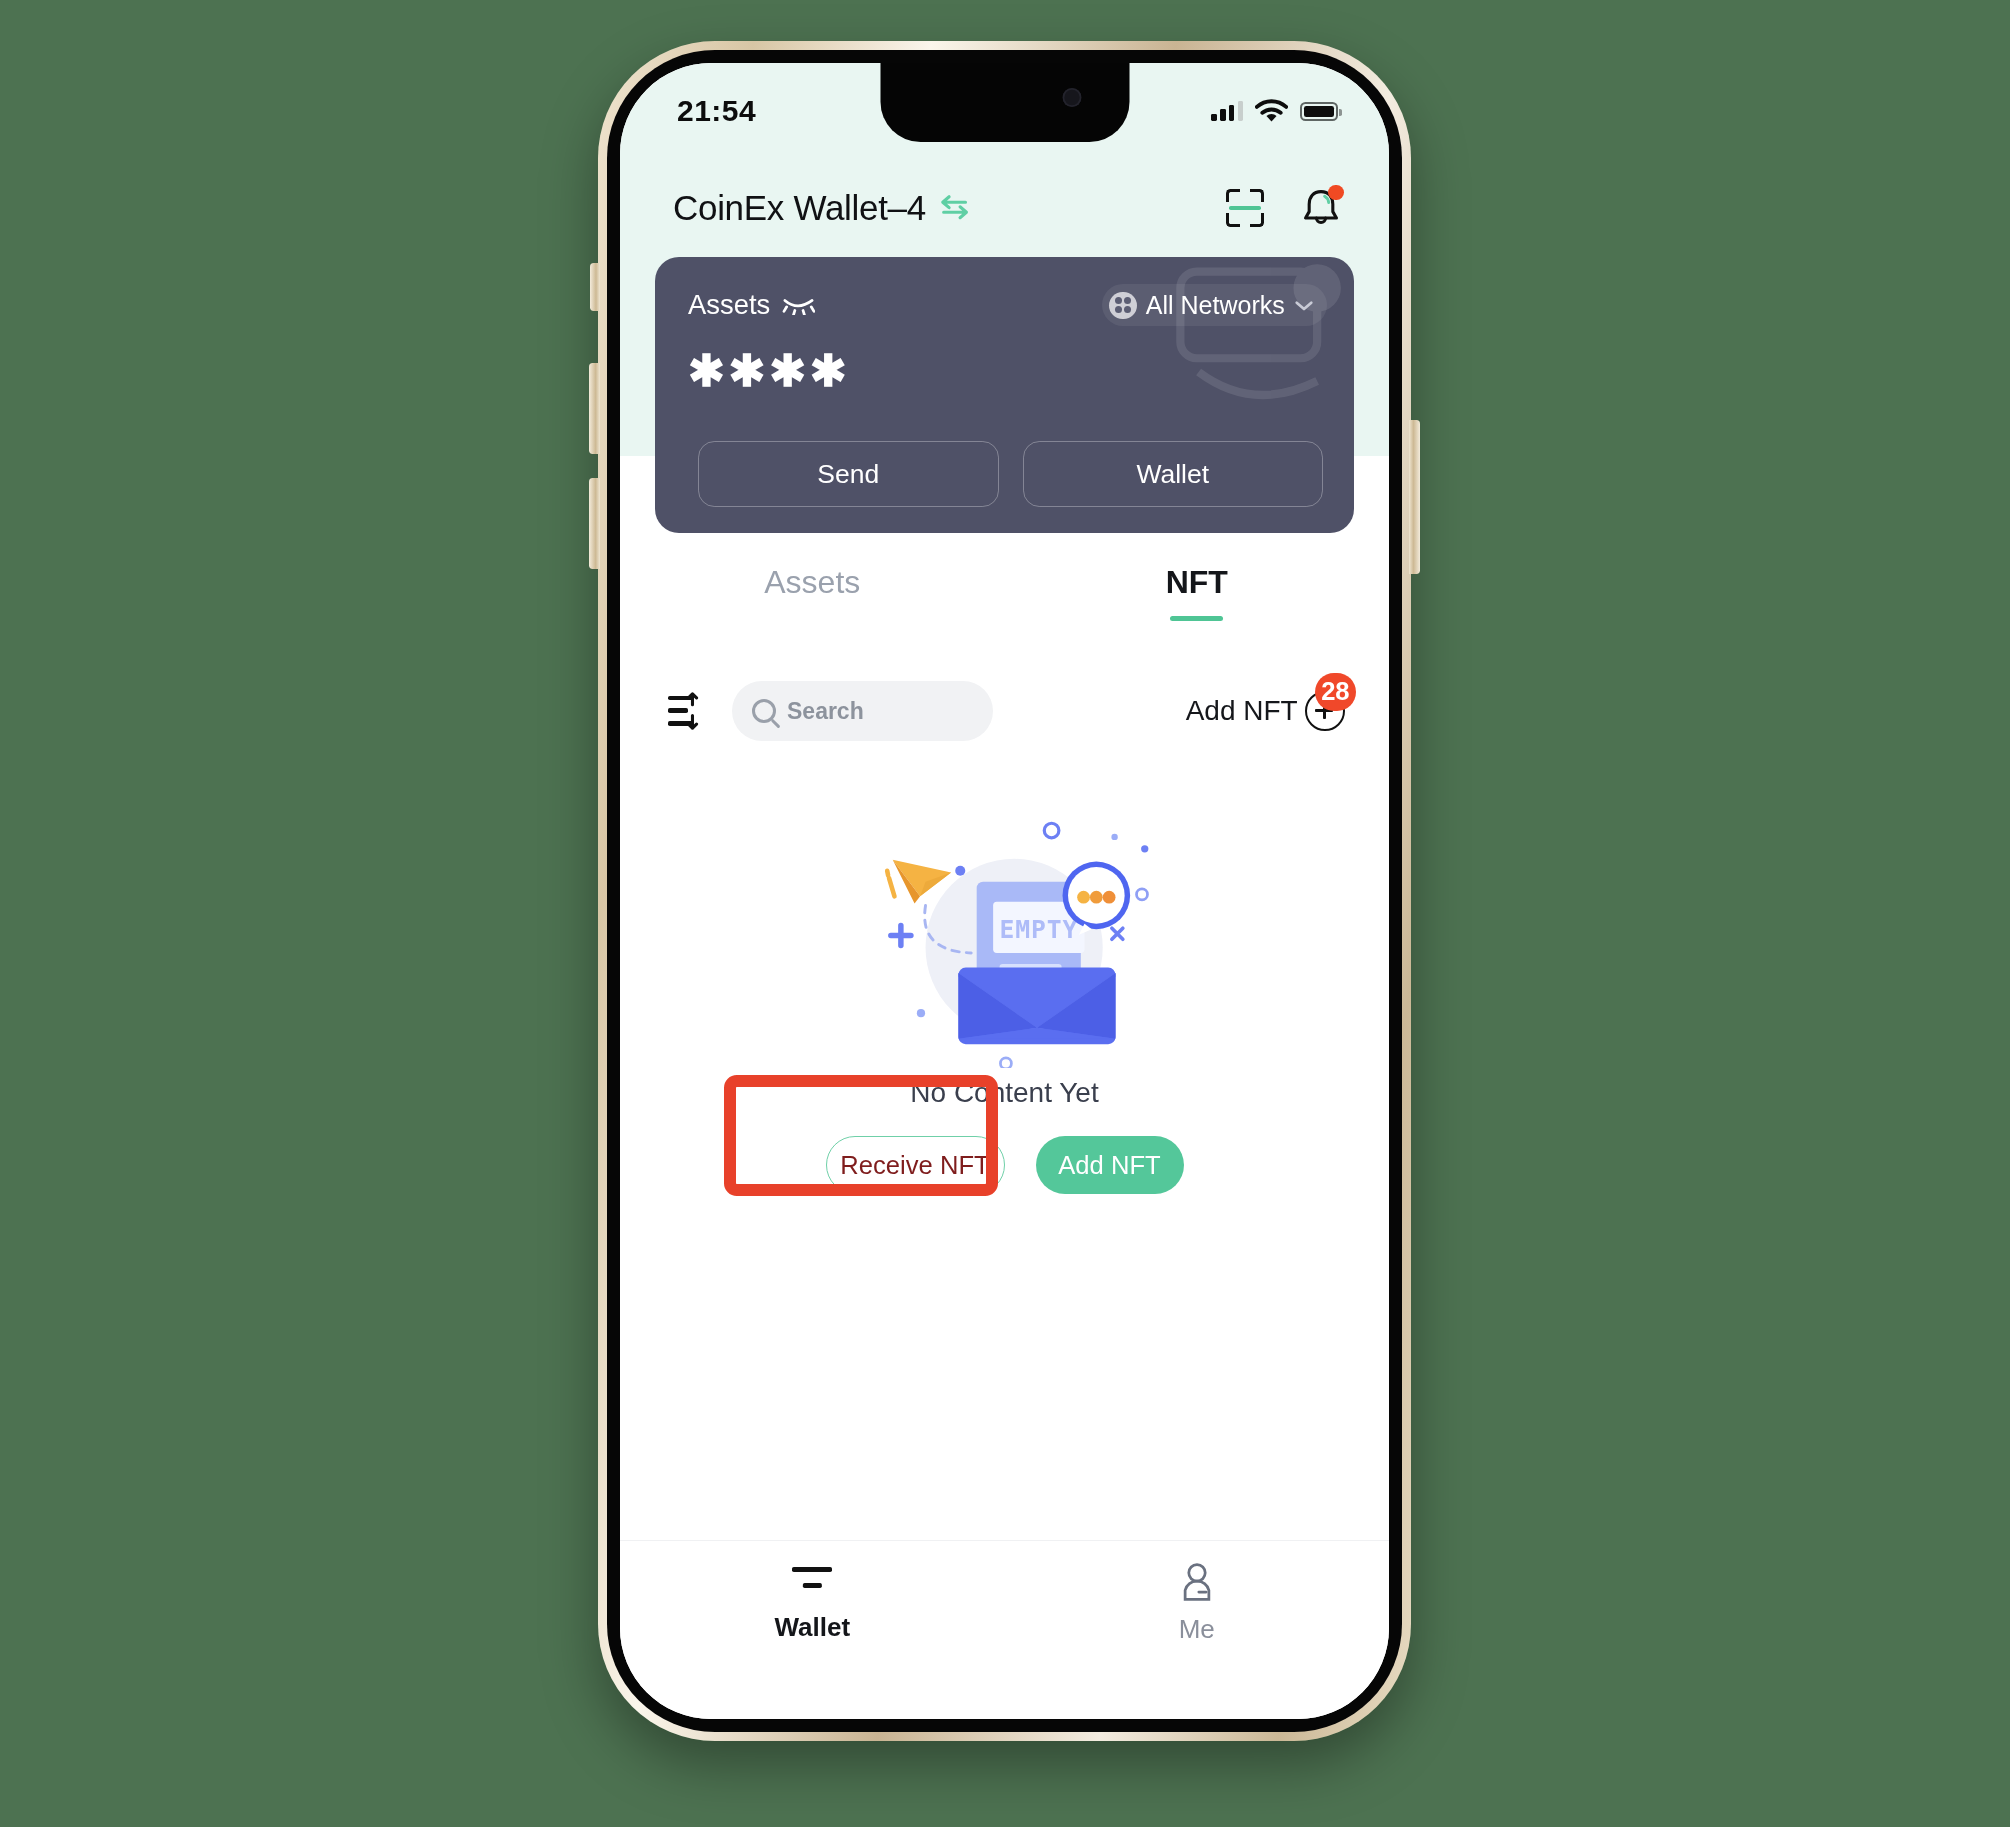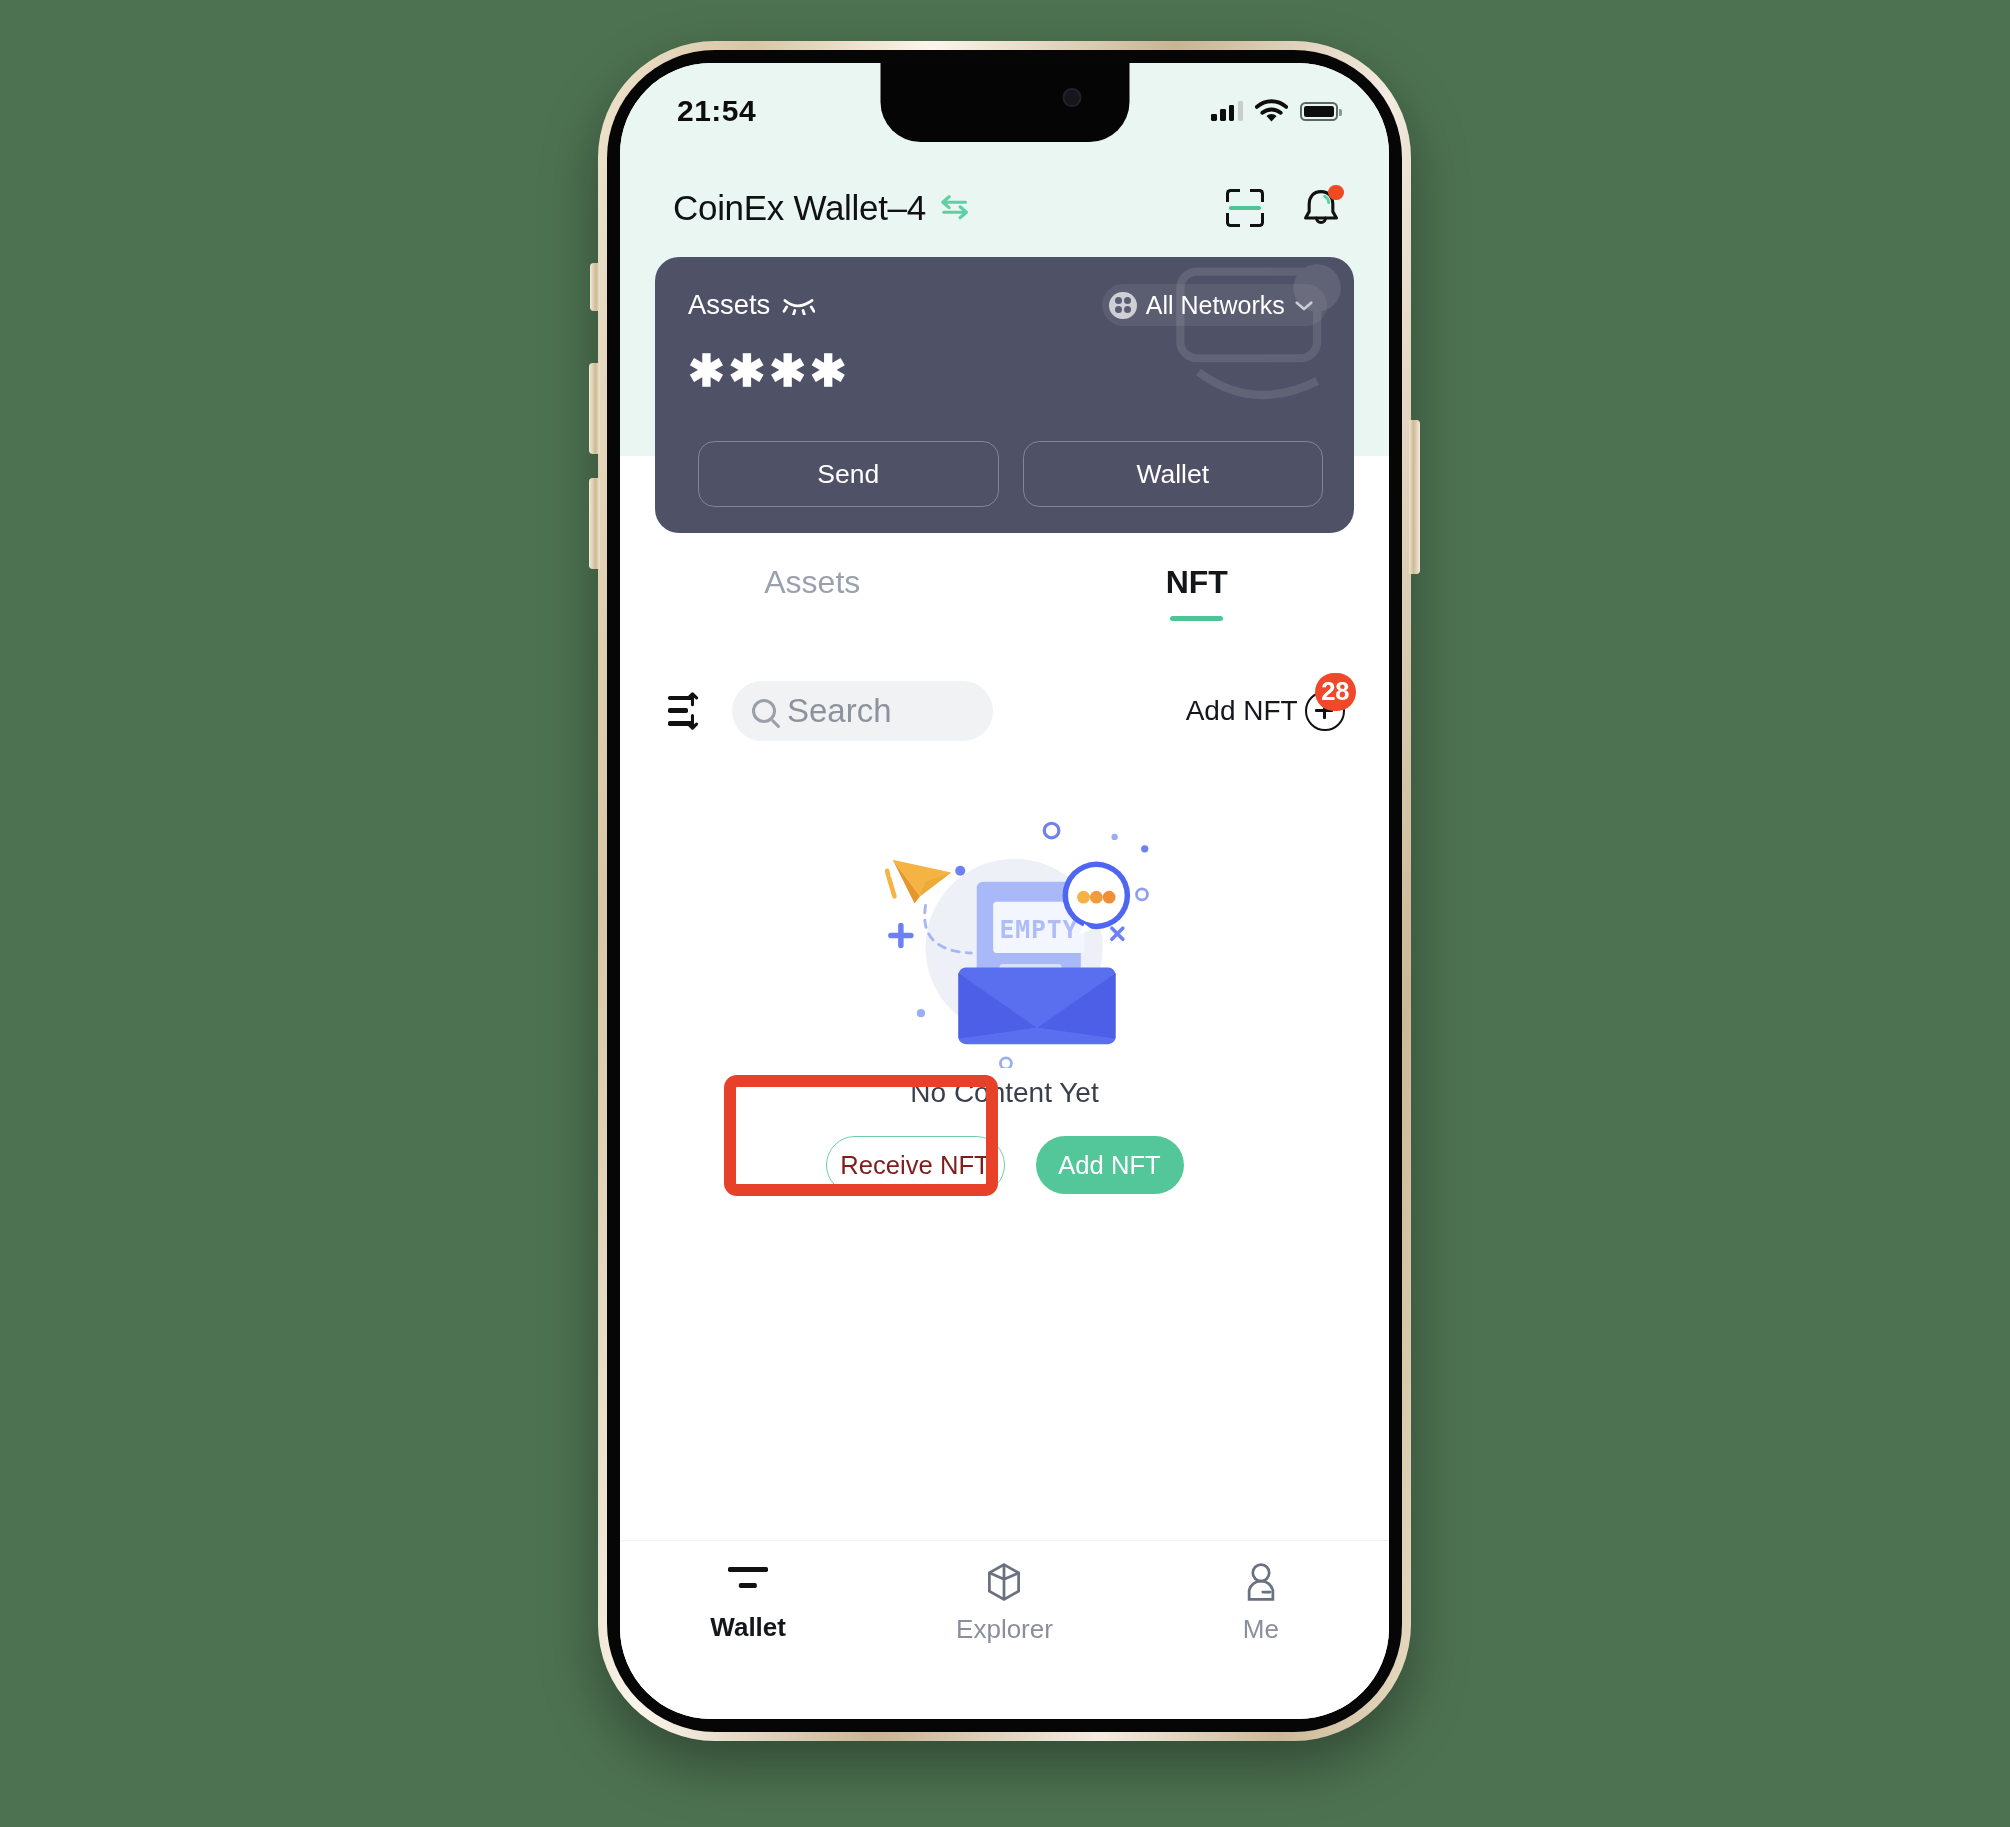--- a/index.html
+++ b/index.html
@@ -203,21 +203,21 @@
   }
   .search-glass {
     width: 24px; height: 24px; border: 3.2px solid #9aa0aa; border-radius:50%;
     position: relative; flex:none;
   }
   .search-glass::after {
     content:""; position:absolute; right:-8.2px; bottom:-5.5px;
     width:11px; height:3.2px; background:#9aa0aa; border-radius:1.8px;
     transform: rotate(45deg);
   }
-  #search-placeholder { font-size: 33px; color: #8d939d; }
+  #search-placeholder { font-size: 23px; color: #8d939d; font-weight: bold; }
   #add-nft-wrap {
     margin-left: auto; display:flex; align-items:center; gap: 7.3px; position: relative;
   }
   #add-nft-label { font-size: 28px; color:#15171b; }
   .plus-circle {
     width: 40px; height: 40px; border-radius: 50%; border: 2.7px solid #111;
     position: relative;
   }
   .plus-circle i { position:absolute; background:#111; border-radius:0.9px; }
   .plus-circle i:nth-child(1){ left: 8.2px; top: 15.5px; width: 18.3px; height: 3.7px; }
@@ -469,27 +469,20 @@
     <div id="bottom-nav">
       <div class="nav-item active">
         <div class="wallet-icon">
             <i></i>
             <i></i>
           </div>
         <div class="nav-label">Wallet</div>
       </div>
       <div class="nav-item">
         <svg width="42" height="42" viewBox="0 0 46 46">
-          <path d="M23 4 L39 13 V33 L23 42 L7 33 V13 Z" fill="none" stroke="#6a7180" stroke-width="3"></path>
-          <path d="M23 4 L23 20 M23 20 L39 13 M23 20 L7 13 M23 20 V42" fill="none" stroke="#6a7180" stroke-width="3"></path>
-        </svg>
-        <div class="nav-label">Explorer</div>
-      </div>
-      <div class="nav-item">
-        <svg width="42" height="42" viewBox="0 0 46 46">
           <path d="M23 4 a9 9 0 0 1 9 9 a9 9 0 0 1 -9 9 a9 9 0 0 1 -9 -9 a9 9 0 0 1 9 -9 z" fill="none" stroke="#6a7180" stroke-width="3"></path>
           <path d="M10 42 V32 a13 13 0 0 1 13 -10 a13 13 0 0 1 13 10 v10 z" fill="none" stroke="#6a7180" stroke-width="3"></path>
           <path d="M25 34 h8" stroke="#6a7180" stroke-width="3" stroke-linecap="round"></path>
         </svg>
         <div class="nav-label">Me</div>
       </div>
     </div>
 
     <div id="home-indicator"></div>
   </div>

